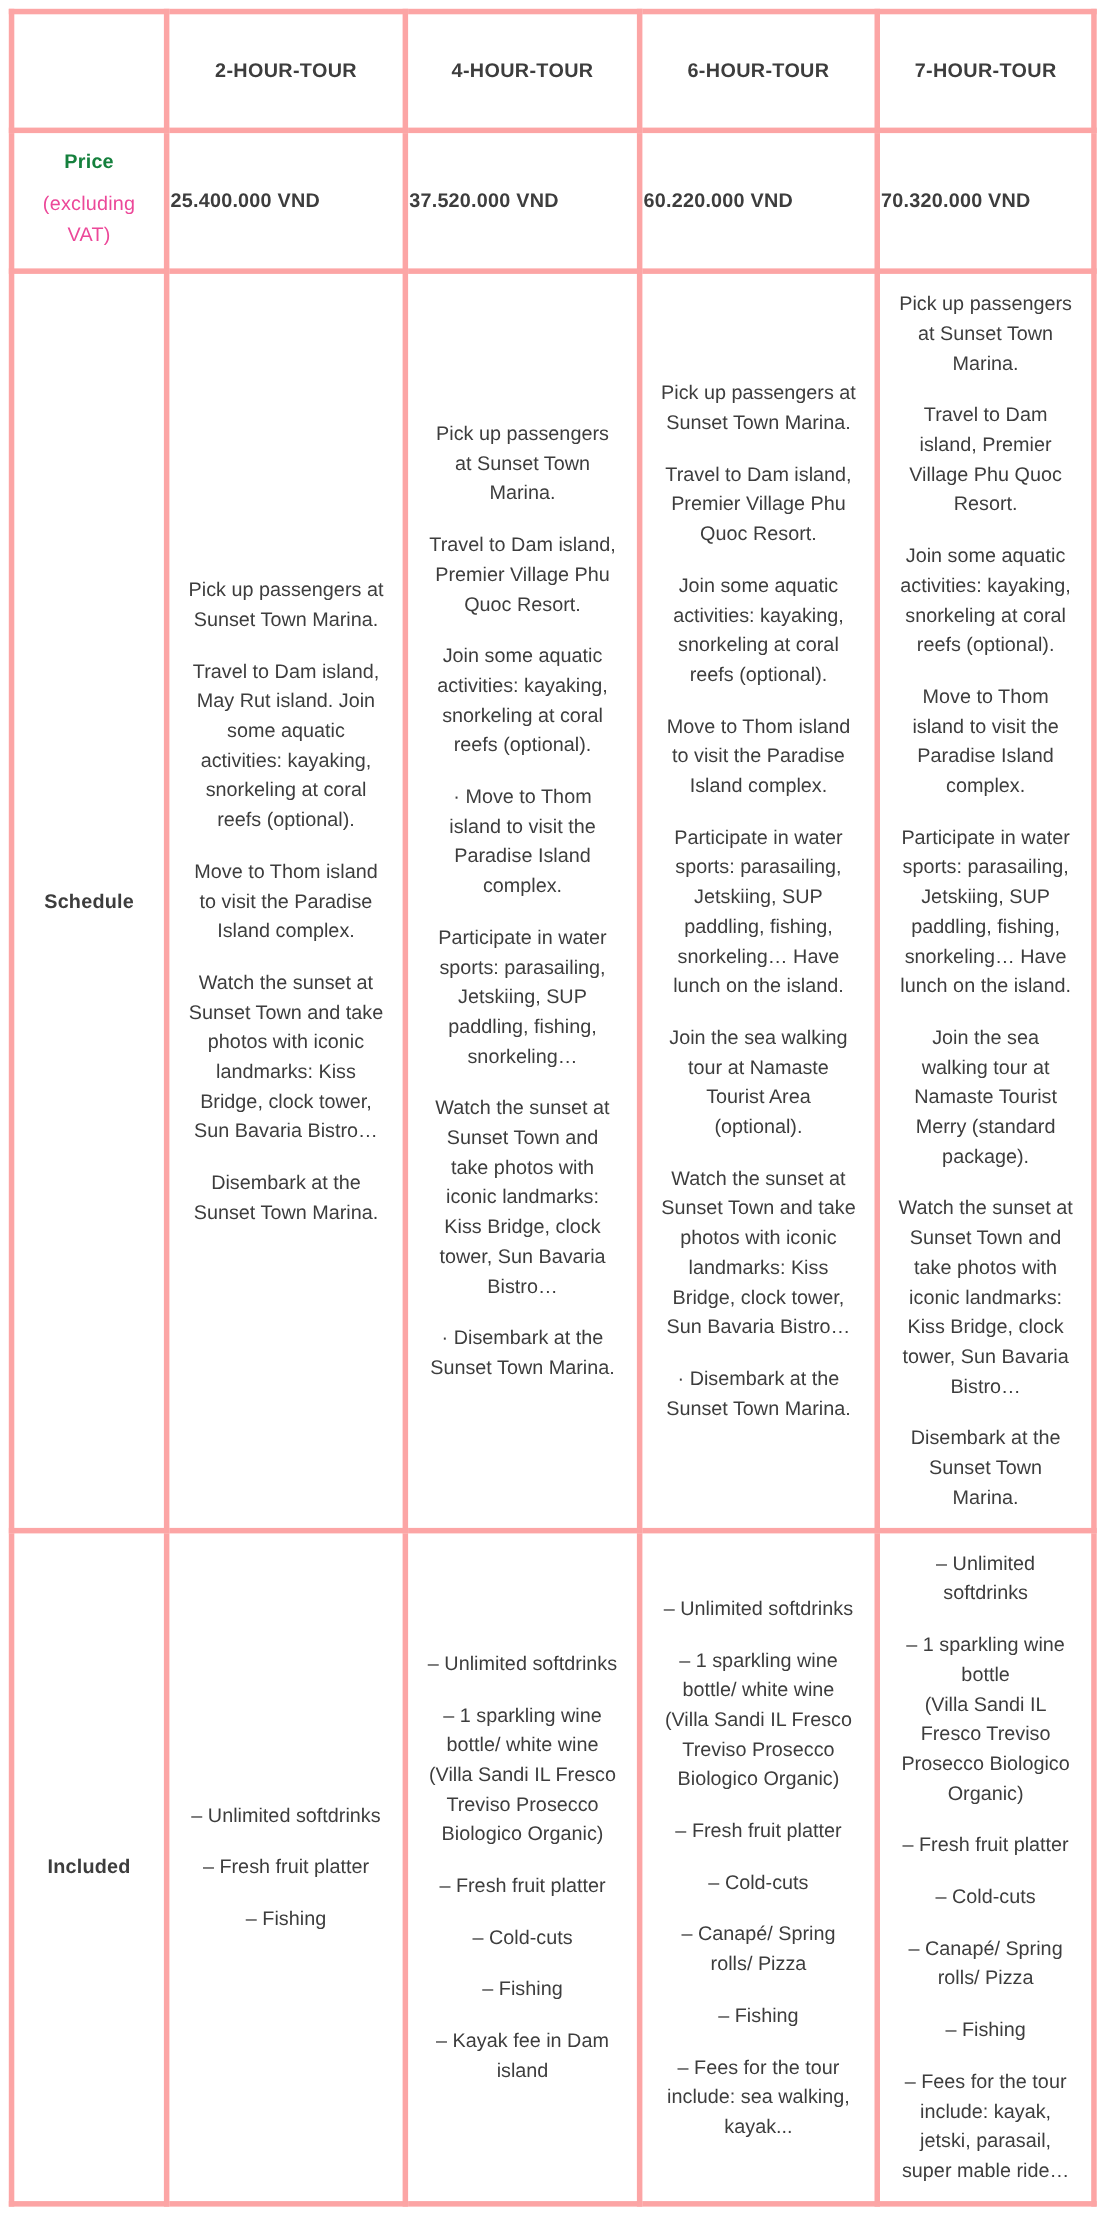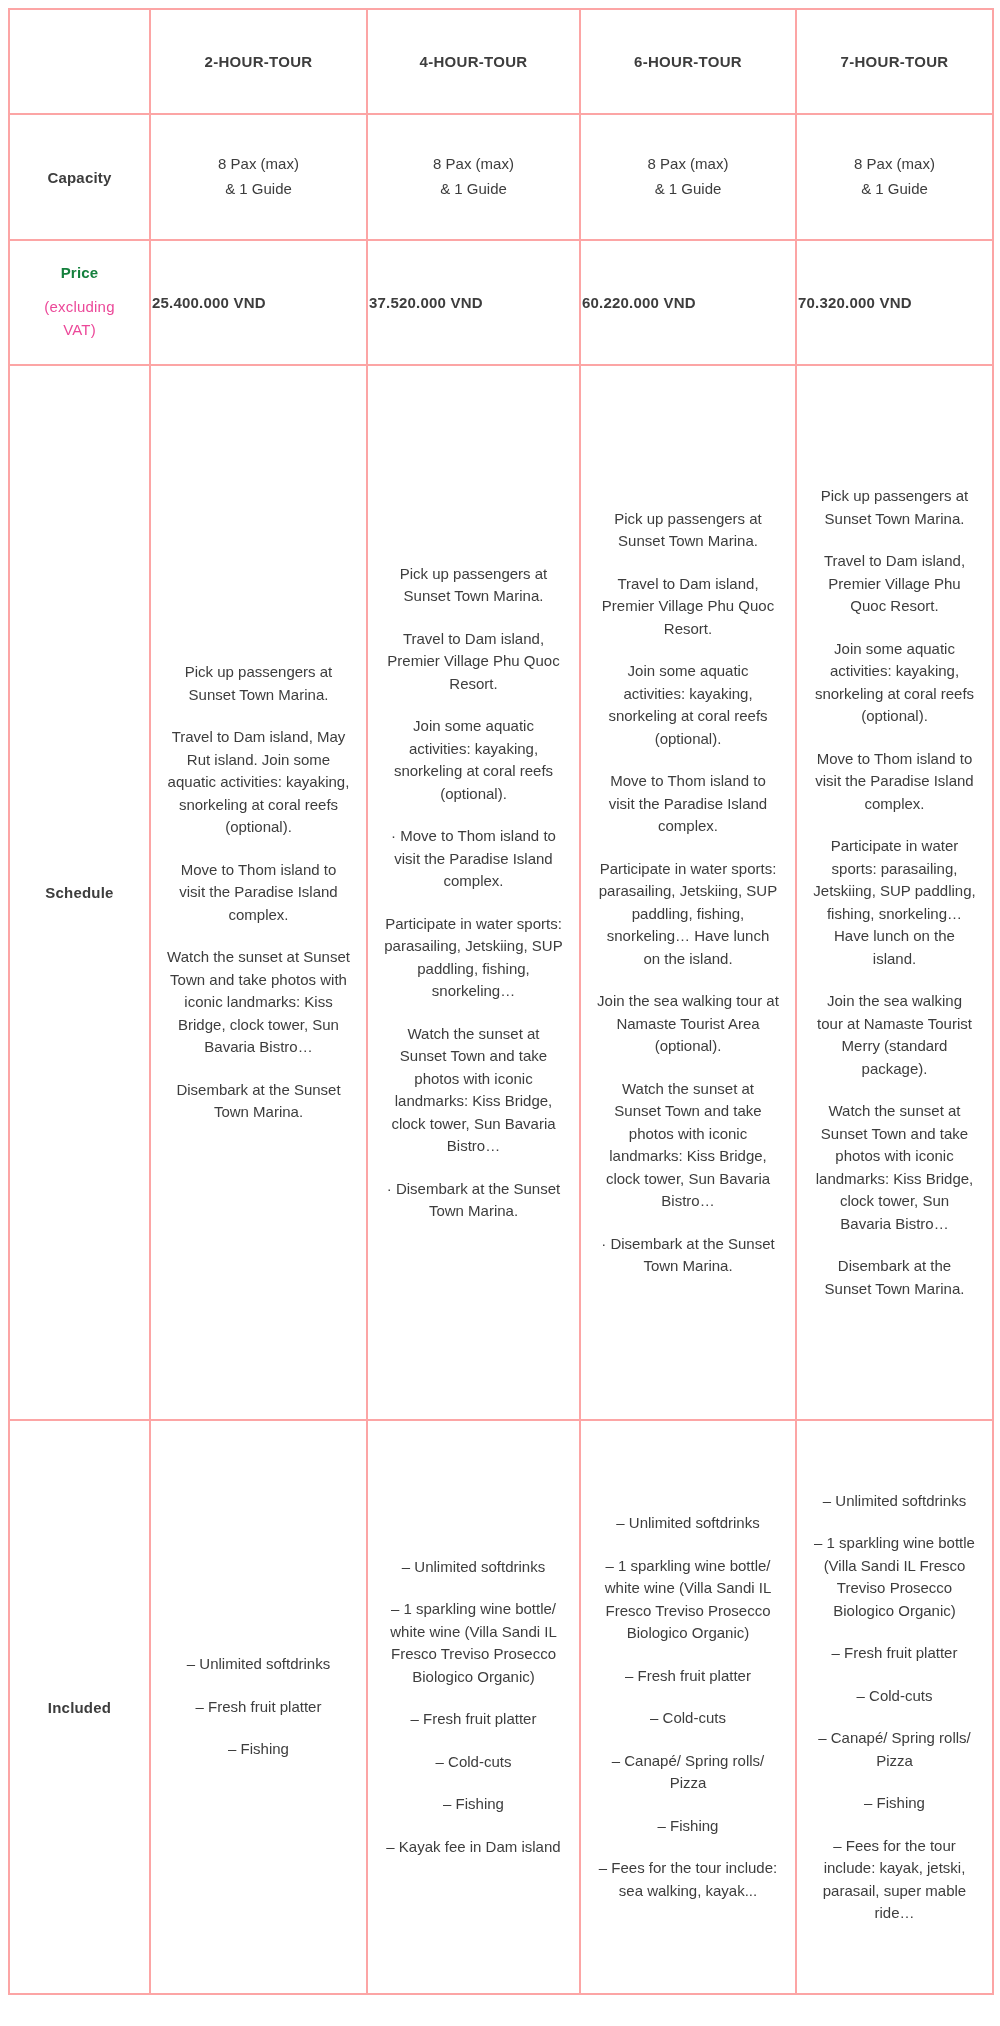--- a/index.html
+++ b/index.html
@@ -13,24 +13,24 @@
   }
   .page {
     padding: 8px;
   }
   table.pricing {
     border-collapse: collapse;
     table-layout: fixed;
     width: 984px;
   }
   table.pricing td {
-    border: 2px solid #fca5a5;
+    border: 5px solid #fca5a5;
     vertical-align: middle;
     color: #3d3d3d;
-    font-size: 15px;
+    font-size: 18px;
     overflow: hidden;
   }
   
   tr.r-header  td { height: 101px; }
   tr.r-cruise  td { height: 91px;  }
   tr.r-capacity td { height: 122px; }
   tr.r-price   td { height: 121px; }
   tr.r-schedule td { height: 1025px; }
   tr.r-included td { height: 544px; }
 
@@ -104,31 +104,20 @@
     <tbody>
         <tr class="r-header">
       <td class="label-cell"></td>
       <td class="col-head">2-HOUR-TOUR</td>
       <td class="col-head">4-HOUR-TOUR</td>
       <td class="col-head">6-HOUR-TOUR</td>
       <td class="col-head">7-HOUR-TOUR</td>
     </tr>
 
 
-    <tr class="r-capacity">
-      <td class="label-cell">Capacity</td>
-      <td class="center-val pre">8 Pax (max)
-&amp; 1 Guide</td>
-      <td class="center-val pre">8 Pax (max)
-&amp; 1 Guide</td>
-      <td class="center-val pre">8 Pax (max)
-&amp; 1 Guide</td>
-      <td class="center-val pre">8 Pax (max)
-&amp; 1 Guide</td>
-    </tr>
 
     <tr class="r-price">
       <td class="label-cell">
         <div class="price-label-main">Price</div>
         <div class="price-label-sub">(excluding VAT)</div>
       </td>
       <td class="price-val">25.400.000 VND</td>
       <td class="price-val">37.520.000 VND</td>
       <td class="price-val">60.220.000 VND</td>
       <td class="price-val">70.320.000 VND</td>

